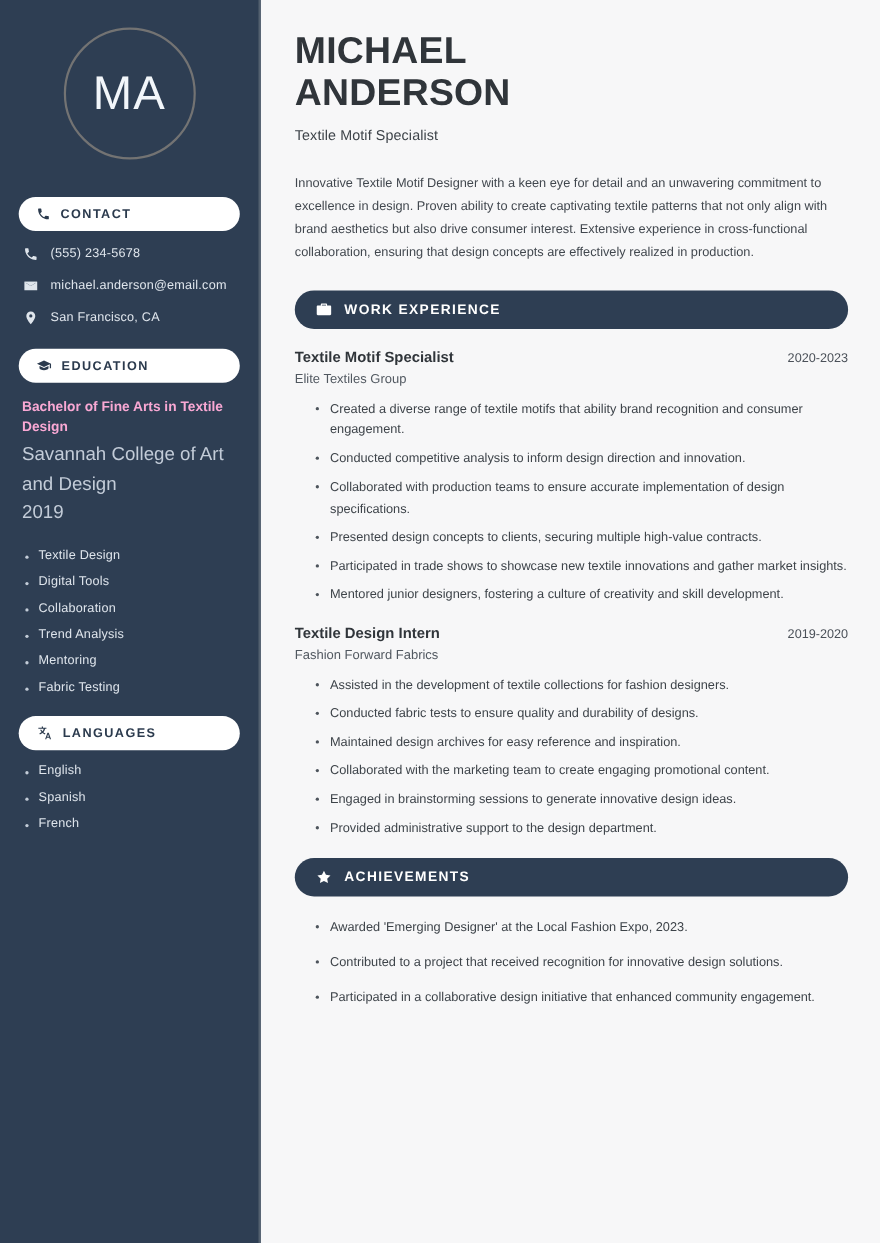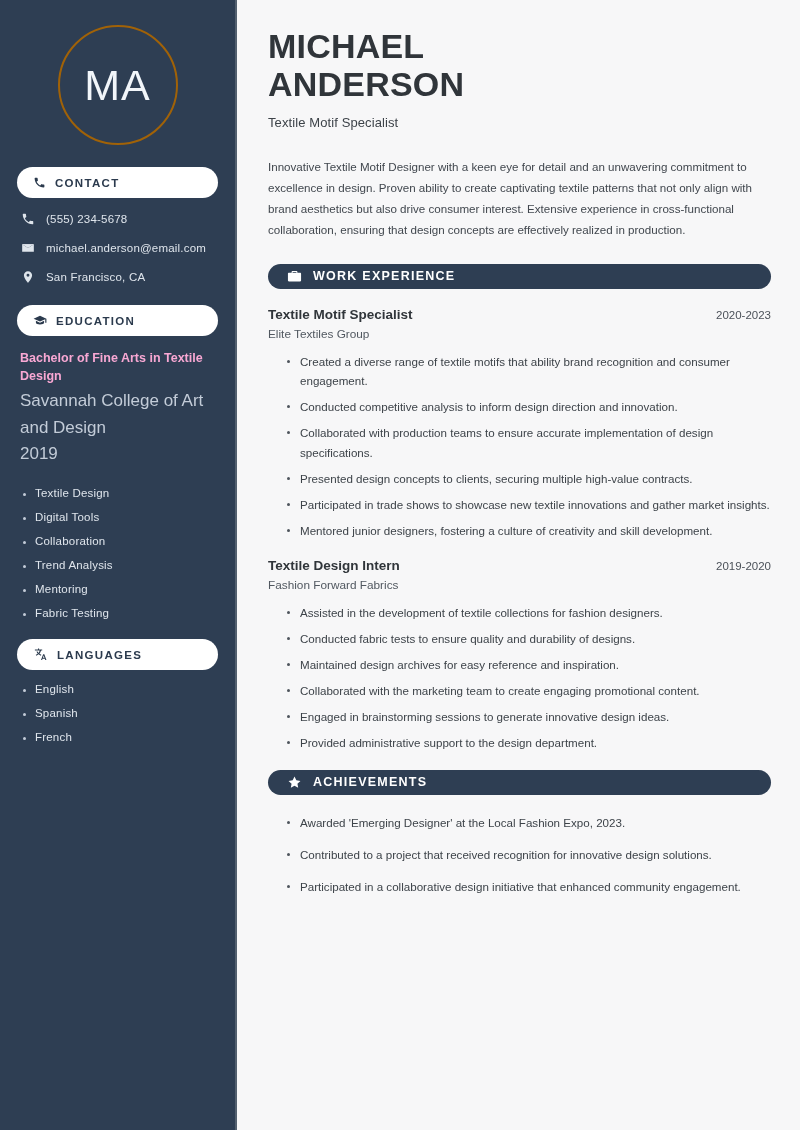--- a/index.html
+++ b/index.html
@@ -34,21 +34,21 @@
   .monogram-wrap {
     display: flex;
     justify-content: center;
     padding-top: 25px;
     padding-bottom: 22px;
   }
   .monogram {
     width: 120px;
     height: 120px;
     border-radius: 50%;
-    border: 2px solid #a16207;
+    border: 2px solid #737373;
     display: flex;
     align-items: center;
     justify-content: center;
     font-size: 43px;
     letter-spacing: 1px;
     color: #f2f6fa;
     font-weight: 400;
     text-align: center;
   }
 
@@ -64,21 +64,21 @@
     margin-bottom: 13px;
   }
   .pill .pill-label {
     font-size: 11.5px;
     font-weight: bold;
     letter-spacing: 1.3px;
     color: #2b3a4d;
   }
   .pill svg { display: block; }
 
-  .sidebar-block { margin-bottom: 20px; }
+  .sidebar-block { margin-bottom: 20px; margin-top: 12px; }
 
   
   .contact-row {
     display: flex;
     align-items: center;
     gap: 11px;
     padding: 0 4px;
     margin-bottom: 13px;
     min-height: 16px;
   }
@@ -152,21 +152,21 @@
     line-height: 1.82;
     color: #41474e;
     margin-top: 26px;
     margin-bottom: 23px;
   }
 
   
   .banner {
     background: #2e3e53;
     border-radius: 999px;
-    height: 25px;
+    height: 35px;
     display: flex;
     align-items: center;
     gap: 11px;
     padding: 0 19px;
     margin-bottom: 18px;
   }
   .banner-label {
     color: #ffffff;
     font-size: 12.5px;
     font-weight: bold;

